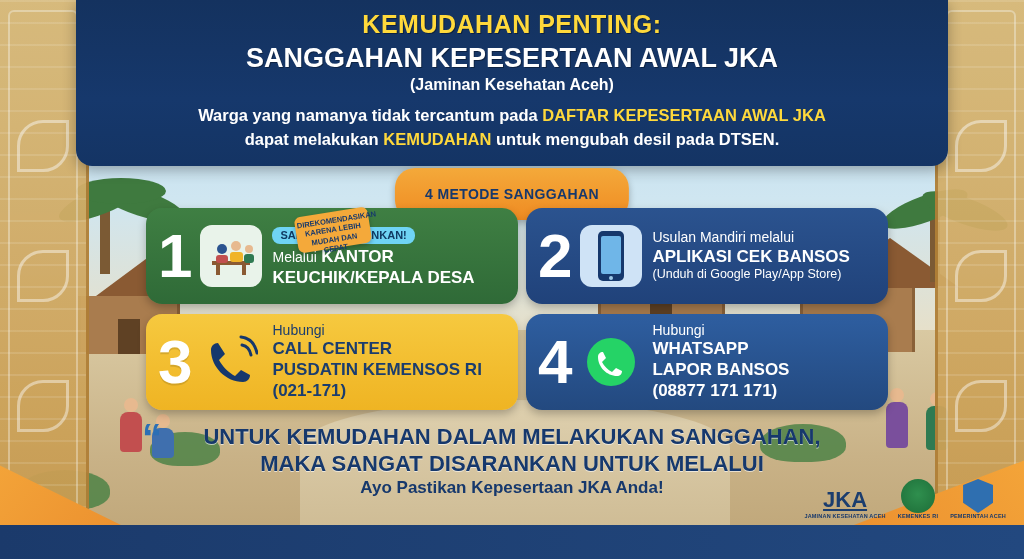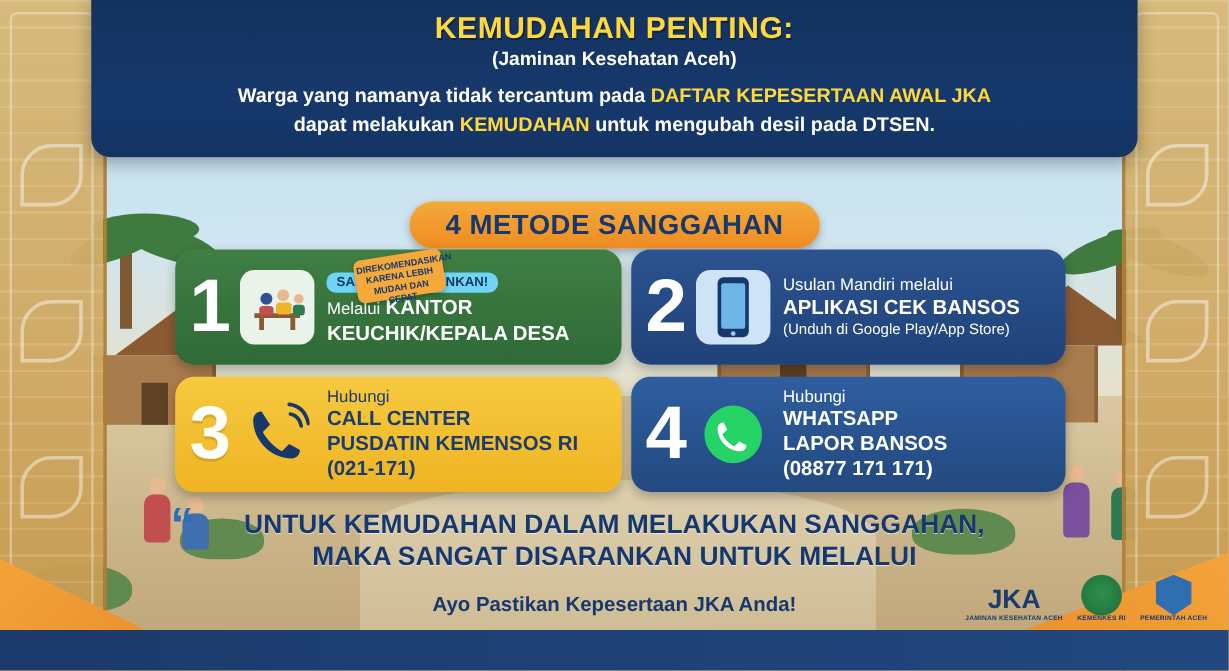--- a/index.html
+++ b/index.html
@@ -64,21 +64,21 @@
   .h-line1{color:#ffd93b;font-weight:bold;font-size:25px;letter-spacing:.5px;text-align:center;
     text-shadow:1px 1px 0 rgba(0,0,0,.35);}
   .h-line2{color:#ffffff;font-weight:bold;font-size:27px;text-align:center;margin-top:4px;
     text-shadow:1px 1px 0 rgba(0,0,0,.35);}
   .h-line3{color:#ffffff;font-size:16px;text-align:center;margin-top:2px;font-weight:bold;}
   .h-body{color:#ffffff;font-size:16.5px;text-align:center;margin-top:10px;line-height:1.45;font-weight:bold;}
   .hl{color:#ffd93b;}
   
   .sect{position:absolute;left:50%;transform:translateX(-50%);top:168px;
     background:linear-gradient(180deg,#f4a93a,#ef8b22);
-    color:#16386c;font-weight:bold;font-size:23px;padding:6px 30px;border-radius:20px;
+    color:#16386c;font-weight:bold;font-size:14px;padding:18px 30px;border-radius:20px;
     box-shadow:0 3px 7px rgba(0,0,0,.28);letter-spacing:.4px;white-space:nowrap;}
   
   .cards{position:absolute;left:146px;top:208px;width:742px;
     display:grid;grid-template-columns:372px 362px;grid-template-rows:96px 96px;
     gap:10px 8px;}
   .card{border-radius:16px;display:flex;align-items:center;padding:8px 12px;box-sizing:border-box;
     box-shadow:0 4px 9px rgba(0,0,0,.25);position:relative;}
   .c1{background:linear-gradient(180deg,#3f7f43,#2f6a37);}
   .c2{background:linear-gradient(180deg,#2b538f,#20427a);}
   .c3{background:linear-gradient(180deg,#f6c93f,#efb423);}
@@ -98,26 +98,26 @@
     padding:2px 8px;border-radius:8px;margin-bottom:3px;}
   .t-small{font-size:12.5px;}
   .t-big{font-size:17px;font-weight:bold;}
   .t-mid{font-size:14px;}
   .ribbon{position:absolute;top:4px;left:150px;width:74px;height:36px;background:#f4a93a;color:#16386c;
     font-size:7.5px;font-weight:bold;text-align:center;line-height:1.25;border-radius:6px;
     transform:rotate(-9deg);padding:4px 2px;box-sizing:border-box;box-shadow:0 2px 4px rgba(0,0,0,.25);}
   
   .footer-msg{position:absolute;left:50%;transform:translateX(-50%);top:424px;width:760px;text-align:center;}
   .fm1{color:#16386c;font-weight:bold;font-size:22px;line-height:1.22;text-shadow:0 1px 0 rgba(255,255,255,.6);}
-  .fm2{color:#16386c;font-weight:bold;font-size:17px;margin-top:16px;}
+  .fm2{color:#16386c;font-weight:bold;font-size:17px;margin-top:0;}
   .quote{position:absolute;left:10px;top:-6px;color:#2b6fb5;font-size:40px;font-weight:bold;line-height:1;}
   
   .logos{position:absolute;right:18px;bottom:40px;display:flex;align-items:flex-end;gap:12px;}
   .logo{text-align:center;color:#16386c;}
-  .logo .mark{font-weight:bold;font-size:22px;color:#1b3d6e;}
+  .logo .mark{font-weight:bold;font-size:22px;color:#1b3d6e;text-decoration:underline;}
   .logo .cap{font-size:5.5px;font-weight:bold;letter-spacing:.2px;}
   .leafmark{width:34px;height:34px;margin:0 auto;border-radius:50%;
     background:radial-gradient(circle at 50% 45%,#2f8f4e,#1d6d38);}
   .shieldmark{width:30px;height:34px;margin:0 auto;background:#2f6fb0;
     clip-path:polygon(50% 0,100% 18%,100% 70%,50% 100%,0 70%,0 18%);}
 </style>
 </head>
 <body>
 
 <div id="poster">
@@ -188,20 +188,21 @@
     <div class="motif" style="top:250px;"></div>
     <div class="motif" style="top:380px;"></div>
   </div>
 
   <div class="corner-l"></div>
   <div class="corner-r"></div>
   <div class="bottom-strip"></div>
 
   <div class="header">
     <div class="h-line1">KEMUDAHAN PENTING:</div>
+    <div class="h-line2">SANGGAHAN KEPESERTAAN AWAL JKA</div>
     <div class="h-line3">(Jaminan Kesehatan Aceh)</div>
     <div class="h-body">
       <span>Warga yang namanya tidak tercantum pada </span><span class="hl">DAFTAR KEPESERTAAN AWAL JKA</span><br>
       <span>dapat melakukan </span><span class="hl">KEMUDAHAN</span><span> untuk mengubah desil pada DTSEN.</span>
     </div>
   </div>
 
   <div class="sect">4 METODE SANGGAHAN</div>
 
   <div class="cards">

